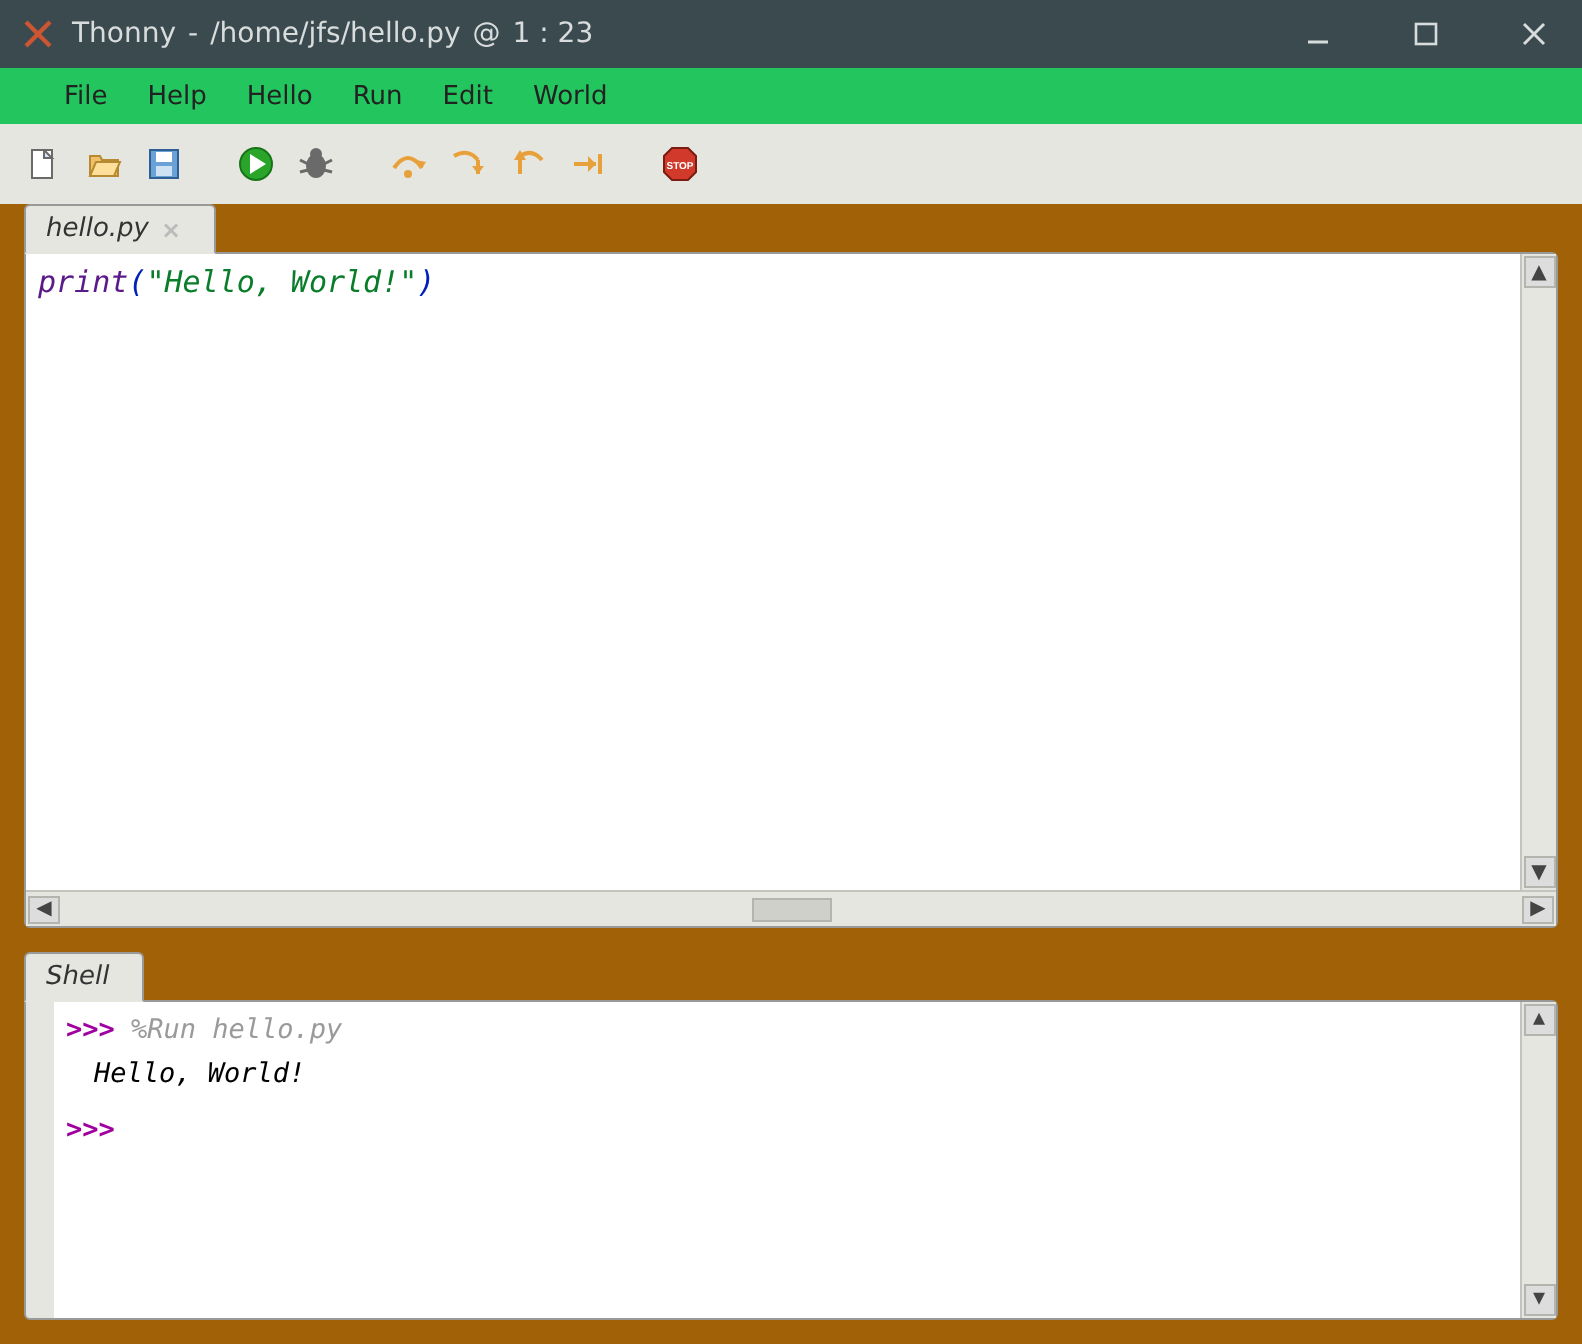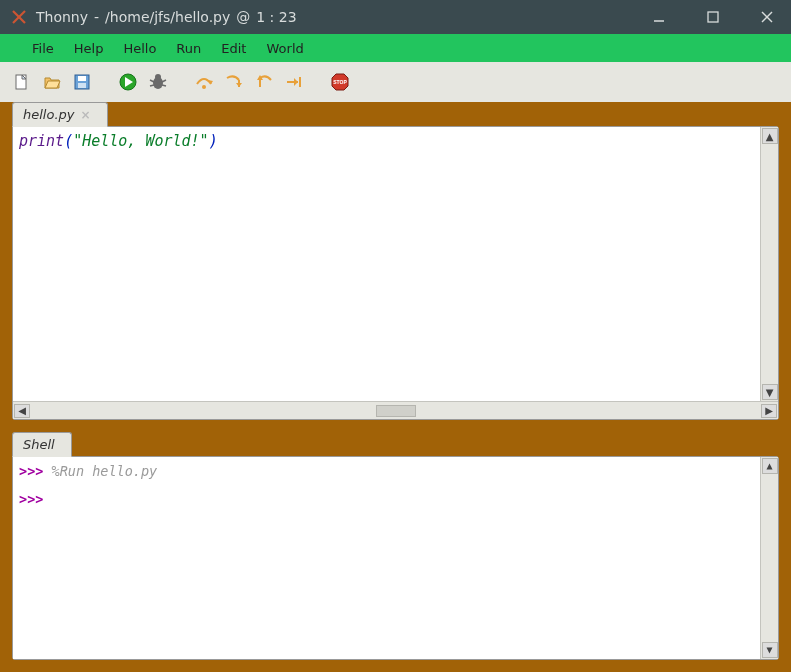--- a/index.html
+++ b/index.html
@@ -93,21 +93,21 @@
   .tok-fn { color: #5a1a8a; text-align: right; }
   .tok-paren { color: #0020bb; font-weight: normal;}
   .tok-str { color: #0a7d2a; }
   .hscrollbar {
     height: 18px; background: #e6e6e0; border-top:1px solid #c4c4be;
     display:flex;align-items:center;
   }
   .hscrollbar .arrow { width:16px;height:14px;display:flex;align-items:center;justify-content:center;font-size:10px;color:#444;background:#ddd;border:1px solid #b5b5af;margin:1px;}
   .hscrollbar .track { flex:1;height:14px;background:#e6e6e0;display:flex;align-items:center;justify-content:center;}
   .hscrollbar .thumb { width:40px;height:12px;background:#d0d0ca;border:1px solid #b5b5af;}
-  .shell-pane { height: 204px;}
+  .shell-pane { height: 160px; padding-left: 14px;}
   .shell-body {
     flex:1; background: white; position:relative;
     border-right: 18px solid #e6e6e0;
     font-family: "DejaVu Sans Mono", monospace;
     font-size: 13.5px;
     padding: 3px 6px;
     line-height: 22px;
   }
   .prompt { color: #a000a0; font-weight: bold;}
   .runcmd { color: #9a9a9a;}
@@ -261,20 +261,21 @@
   </div>
 
   <div class="tabrow">
     <div class="tab">
       <span>Shell</span>
     </div>
   </div>
   <div class="pane shell-pane">
     <div class="shell-body">
       <div><span class="prompt">&gt;&gt;&gt; </span><span class="runcmd">%Run hello.py</span></div>
+      <div class="output">Hello, World!</div>
       <div style="height:6px"></div>
       <div><span class="prompt">&gt;&gt;&gt; </span></div>
       <div class="vscrollbar-stub">
         <div class="arrow">▲</div>
         <div style="flex:1"></div>
         <div class="arrow">▼</div>
       </div>
     </div>
   </div>
 

